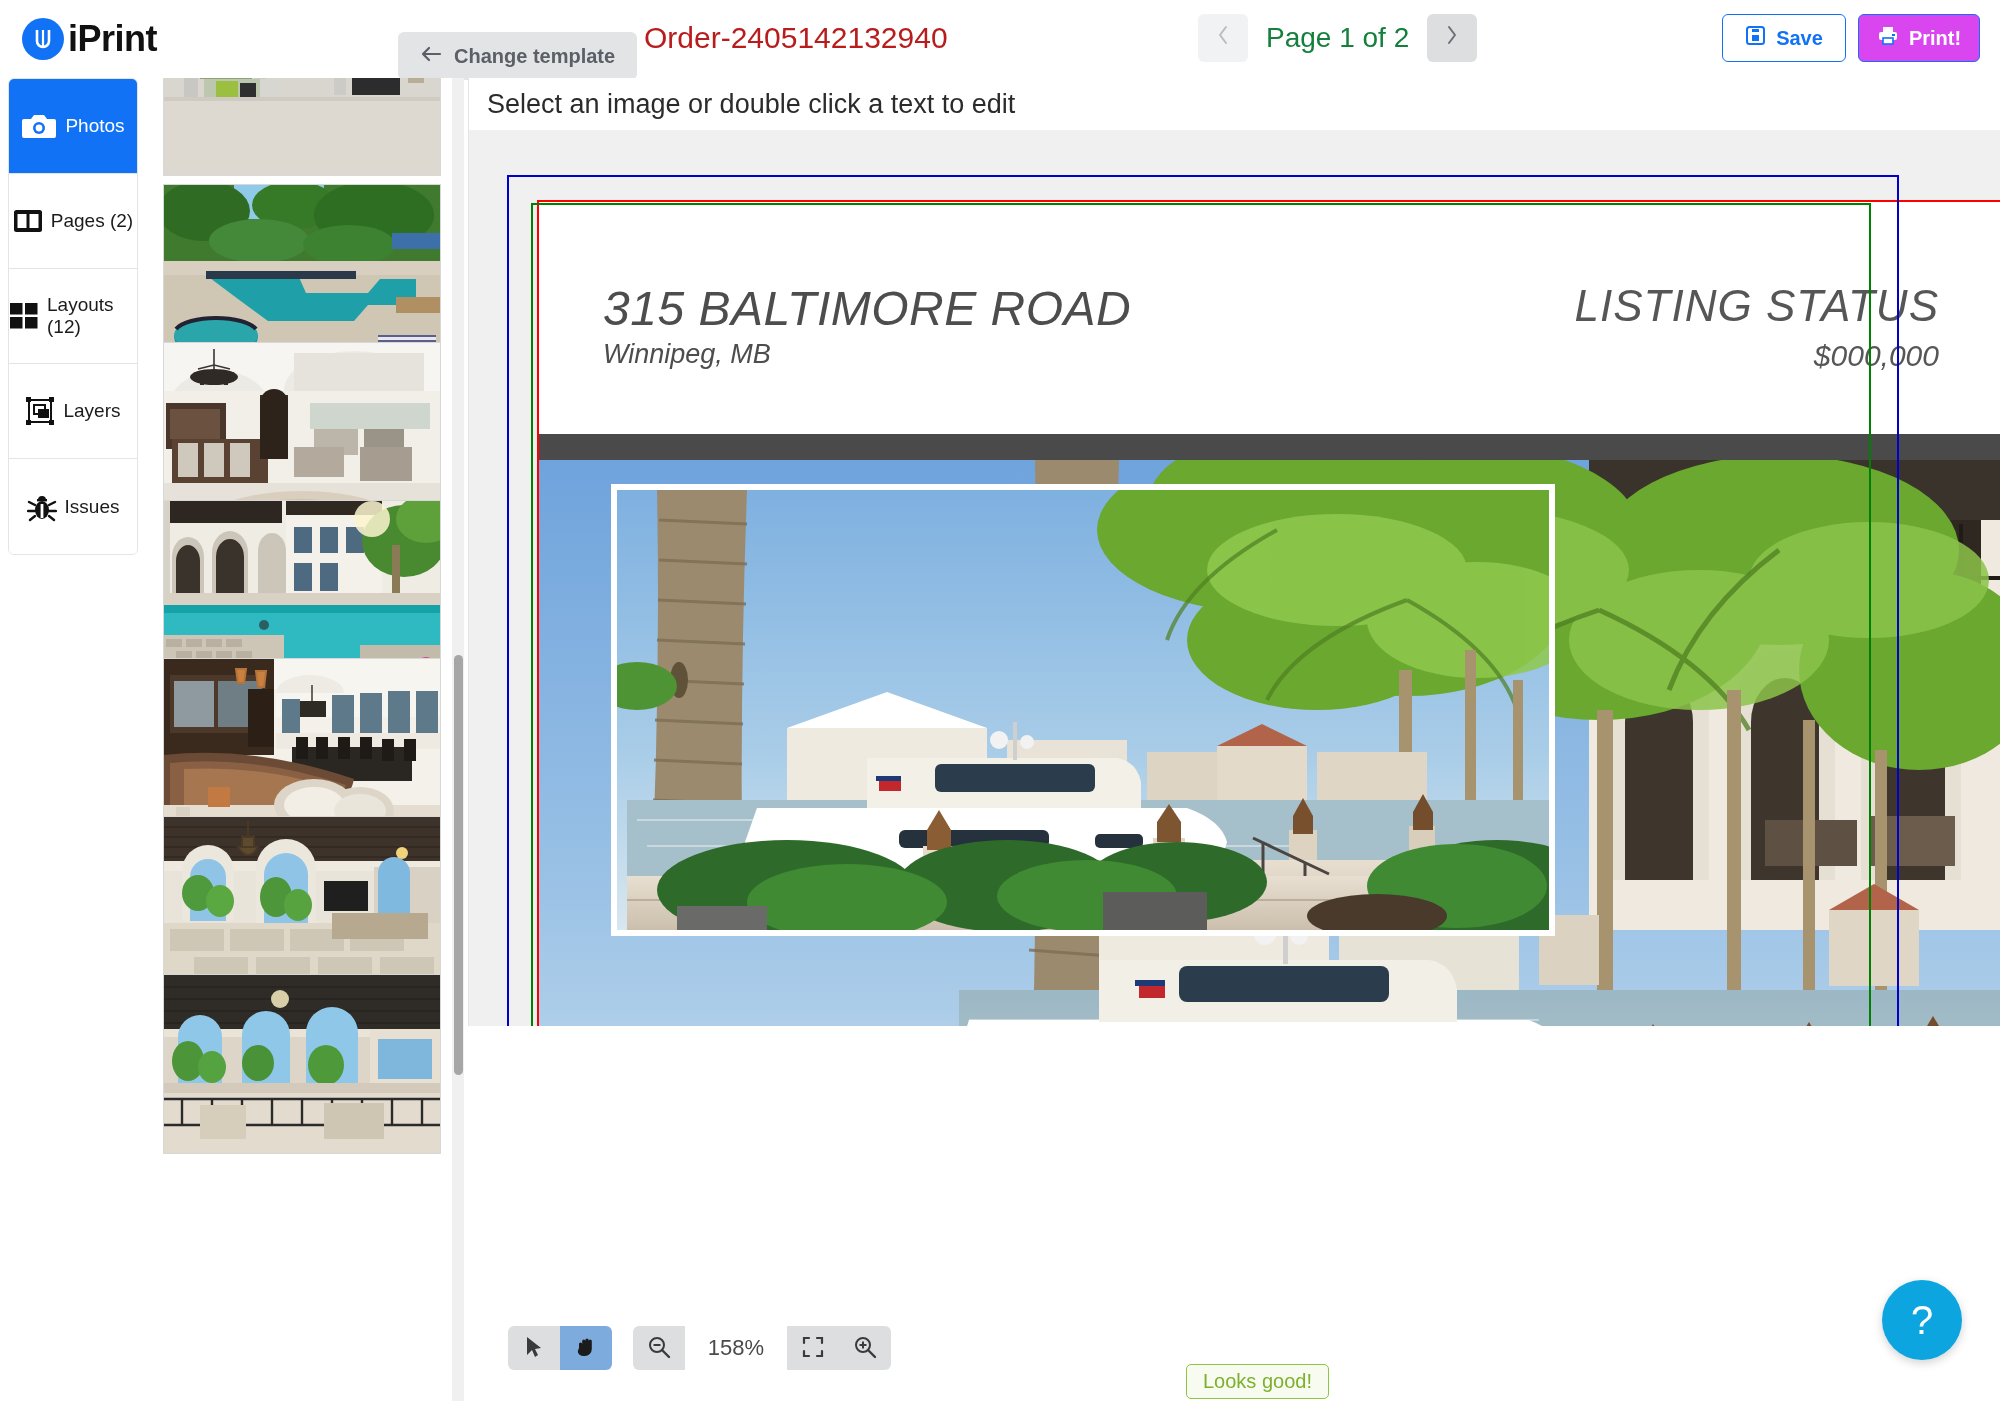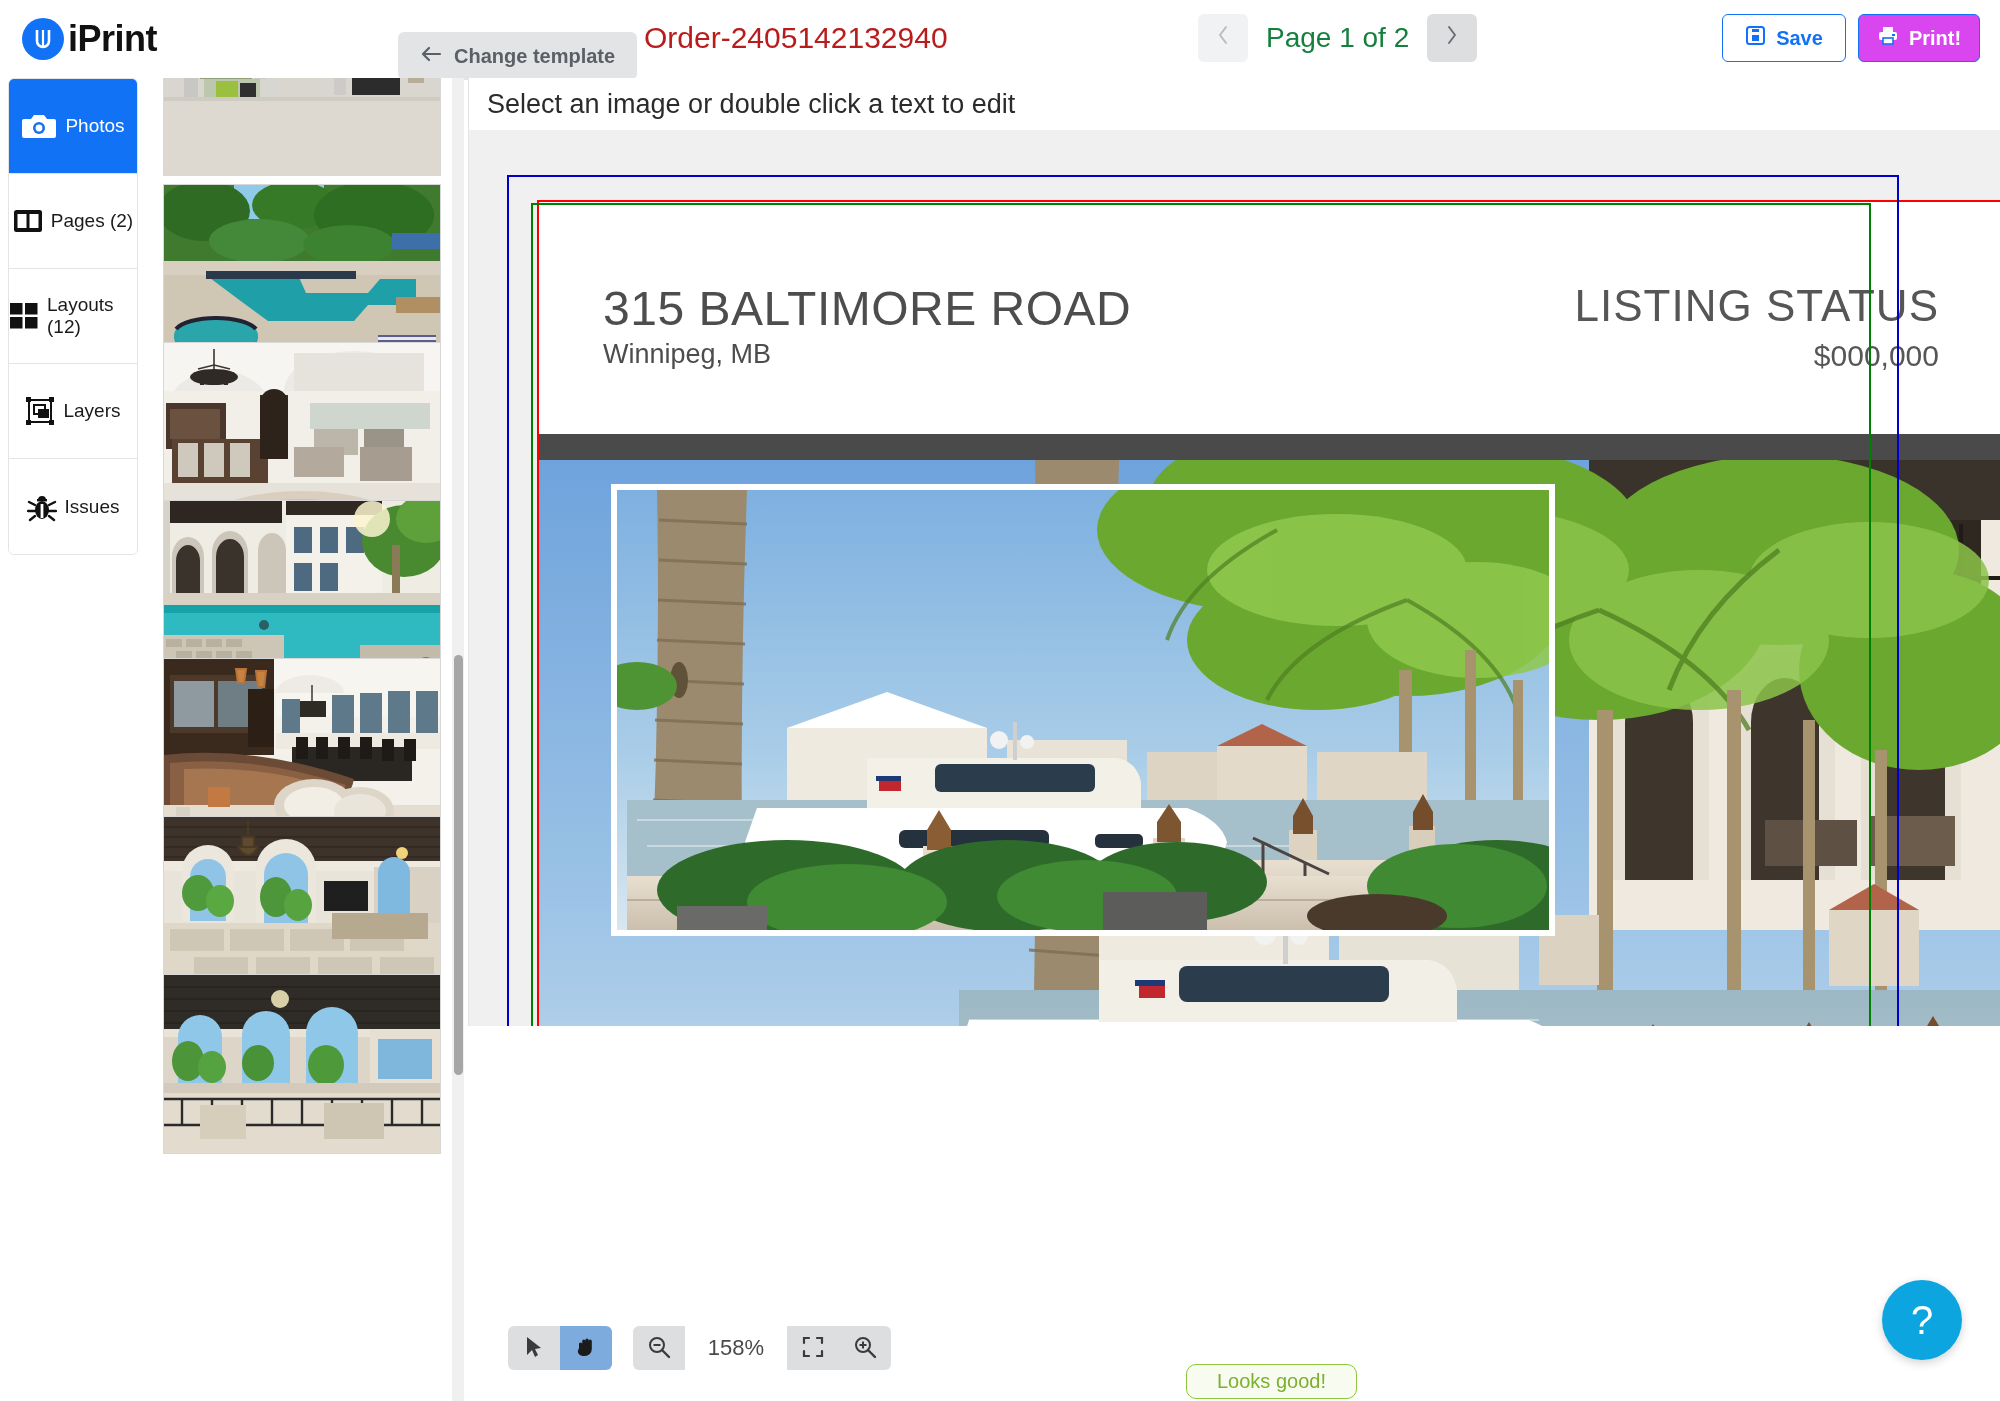--- a/index.html
+++ b/index.html
@@ -99,21 +99,21 @@
 
   
   #hintbar {
     position: absolute; left: 468px; top: 78px; width: 1532px; height: 52px;
     background: #ffffff; border-left: 1px solid #e3e4e6;
     display: flex; align-items: center; padding-left: 18px;
     font-size: 27px; color: #2b2b2b;
   }
   #canvas-area {
     position: absolute; left: 468px; top: 130px; width: 1532px; height: 896px;
-    background: #f0f0f0; border-left: 1px solid #e3e4e6; overflow: hidden;
+    background: #f0f0f0; border-left: 1px solid #e3e4e6; overflow: hidden; font-style: italic;
   }
 
   
   #bleed-guide {
     position: absolute; left: 68px; top: 70px; width: 1468px; height: 1060px;
     border: 2px solid #ff0000; background: #ffffff;
   }
   
   #trim-guide {
     position: absolute; left: 38px; top: 45px; width: 1392px; height: 1010px;
@@ -179,22 +179,22 @@
     width: 52px; height: 44px; border: none; background: transparent;
     display: flex; align-items: center; justify-content: center; cursor: pointer;
   }
   #zoom-value {
     width: 102px; height: 44px; background: #ffffff; border: none;
     text-align: center; font-size: 22px; color: #4a4a4a;
     font-family: "Liberation Sans", sans-serif;
   }
   #looks-good {
     position: absolute; left: 1186px; top: 1364px;
-    background: #f8fbef; border: 1.5px solid #8ec640; border-radius: 10px;
-    padding: 5px 30px; font-size: 20px; color: #7cb02e;
+    background: #f8fbef; border: 1.5px solid #8ec640; border-radius: 5px;
+    padding: 5px 16px; font-size: 20px; color: #7cb02e;
   }
   #help-fab {
     position: absolute; left: 1882px; top: 1280px; width: 80px; height: 80px;
     border-radius: 50%; background: #0ca5e0; border: none; cursor: pointer;
     display: flex; align-items: center; justify-content: center;
     color: #ffffff; font-size: 40px; font-weight: 400;
     box-shadow: 0 3px 10px rgba(0,0,0,0.18);
     font-family: "Liberation Sans", sans-serif;
   }
 </style>

